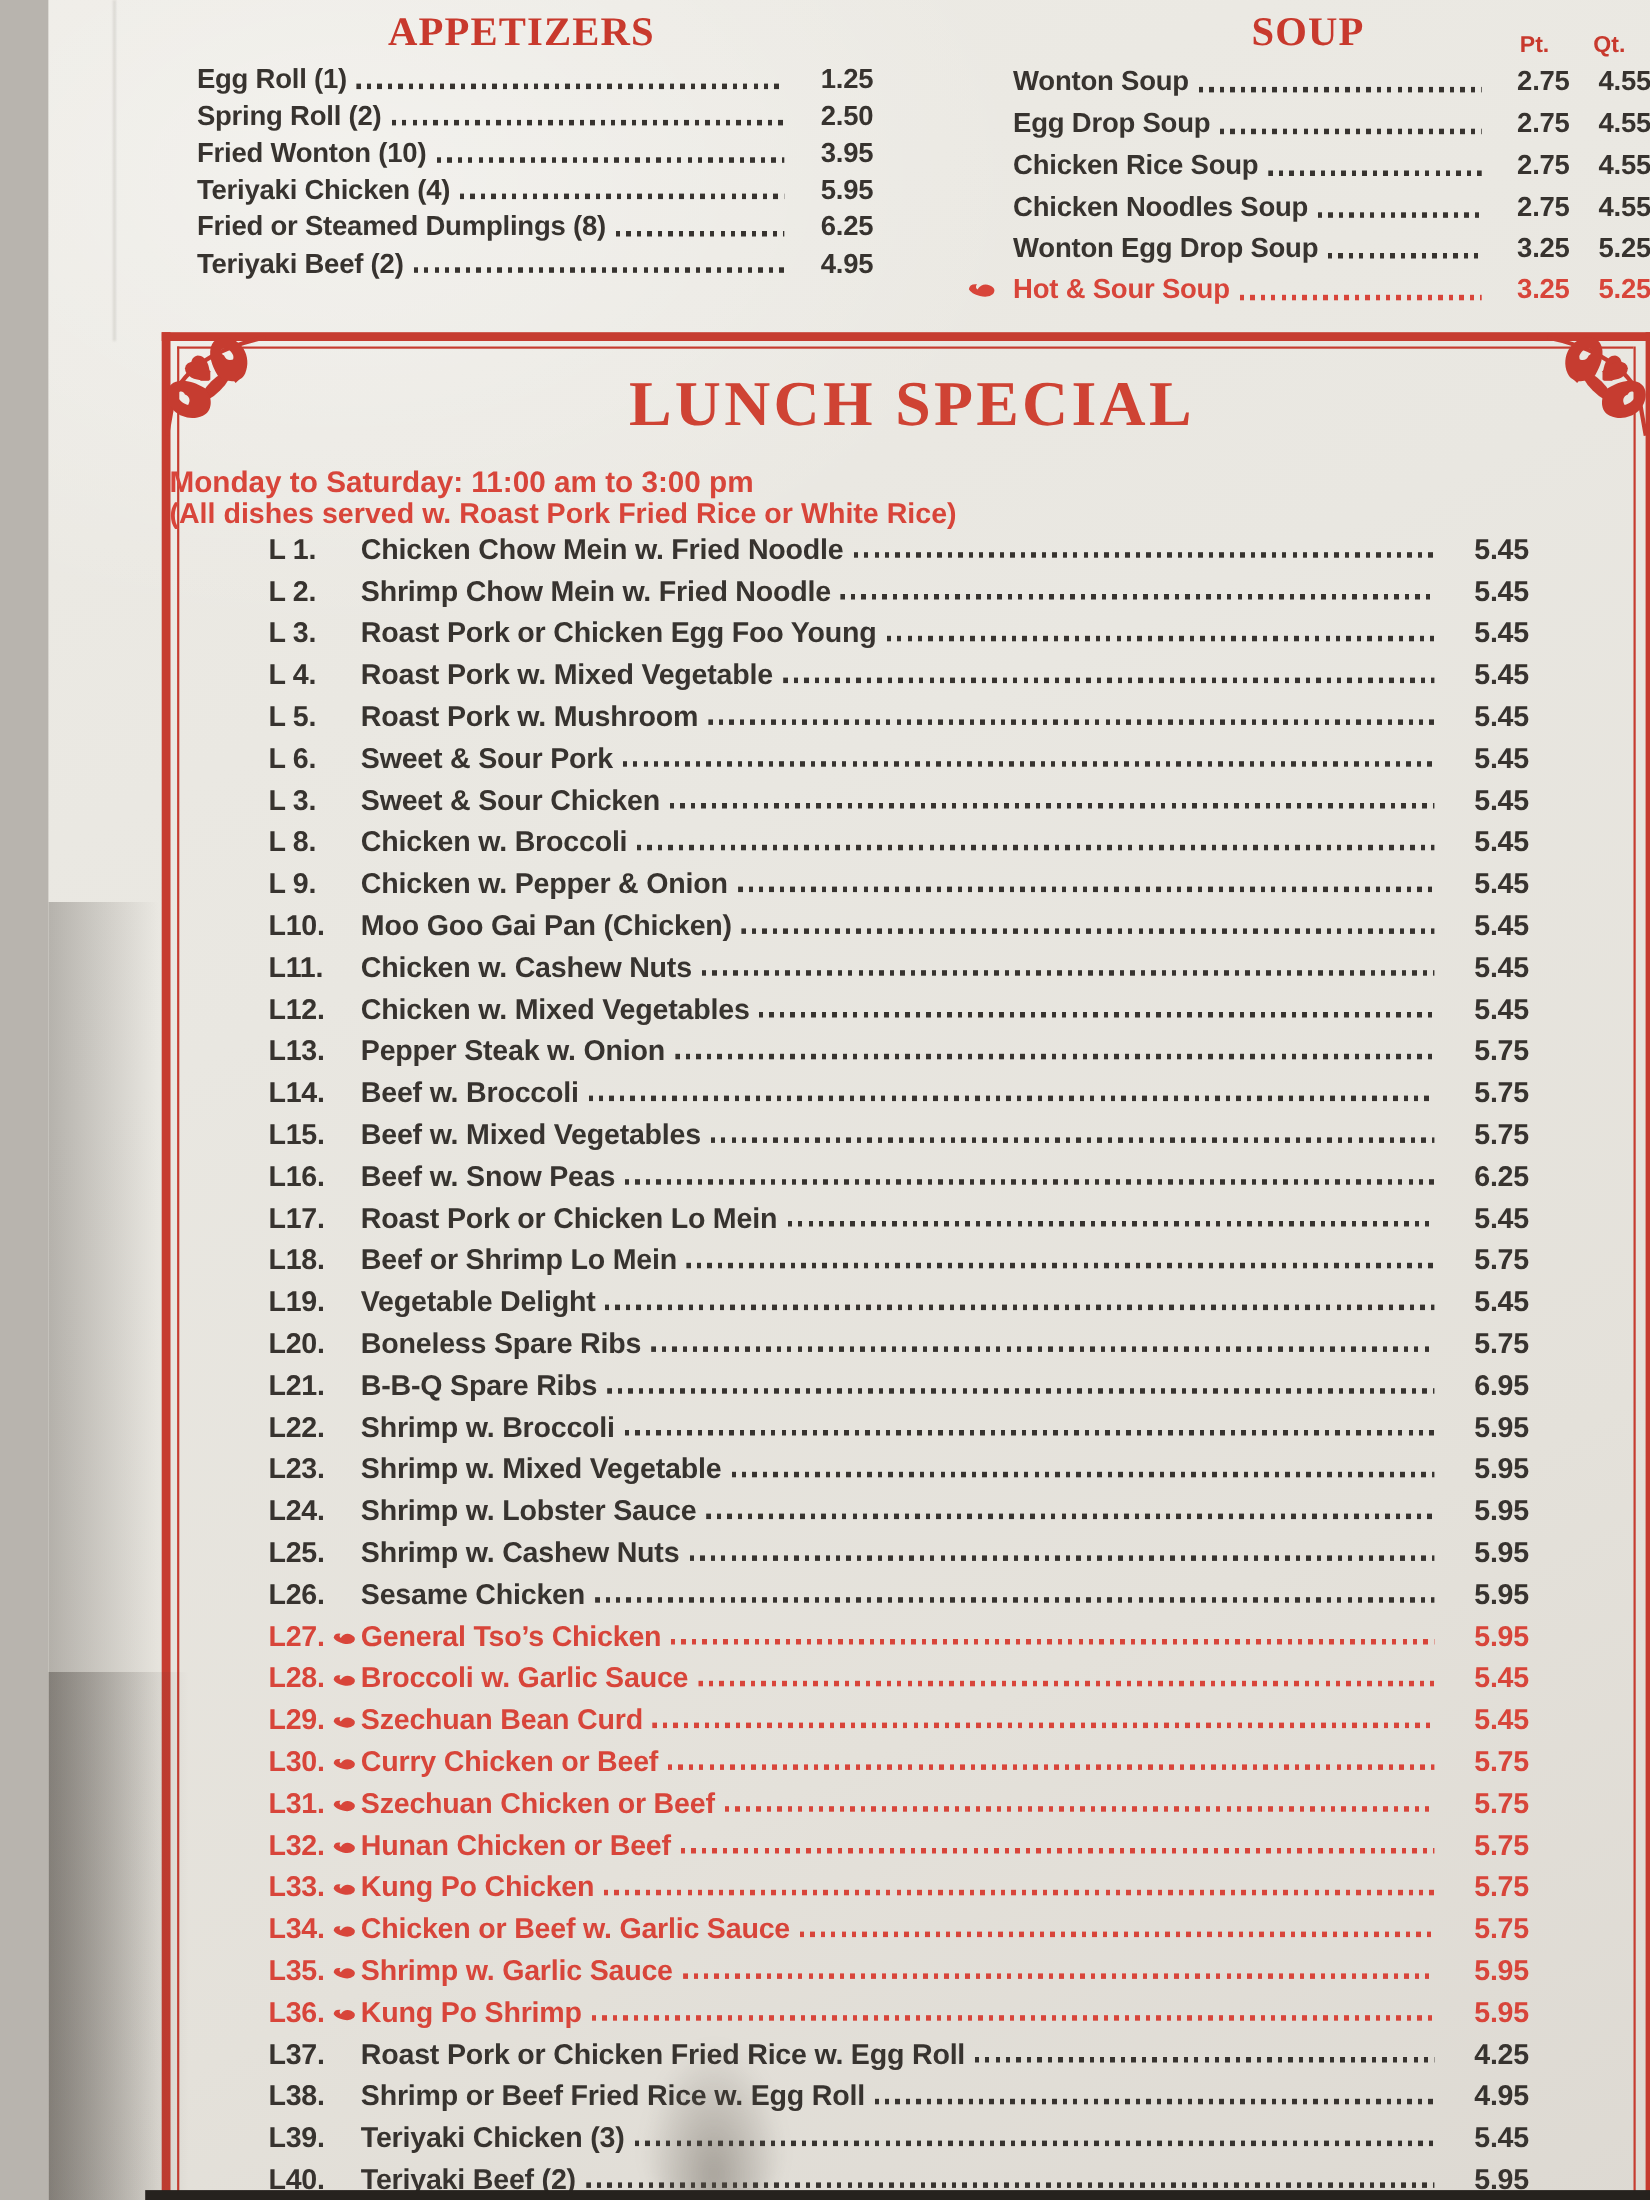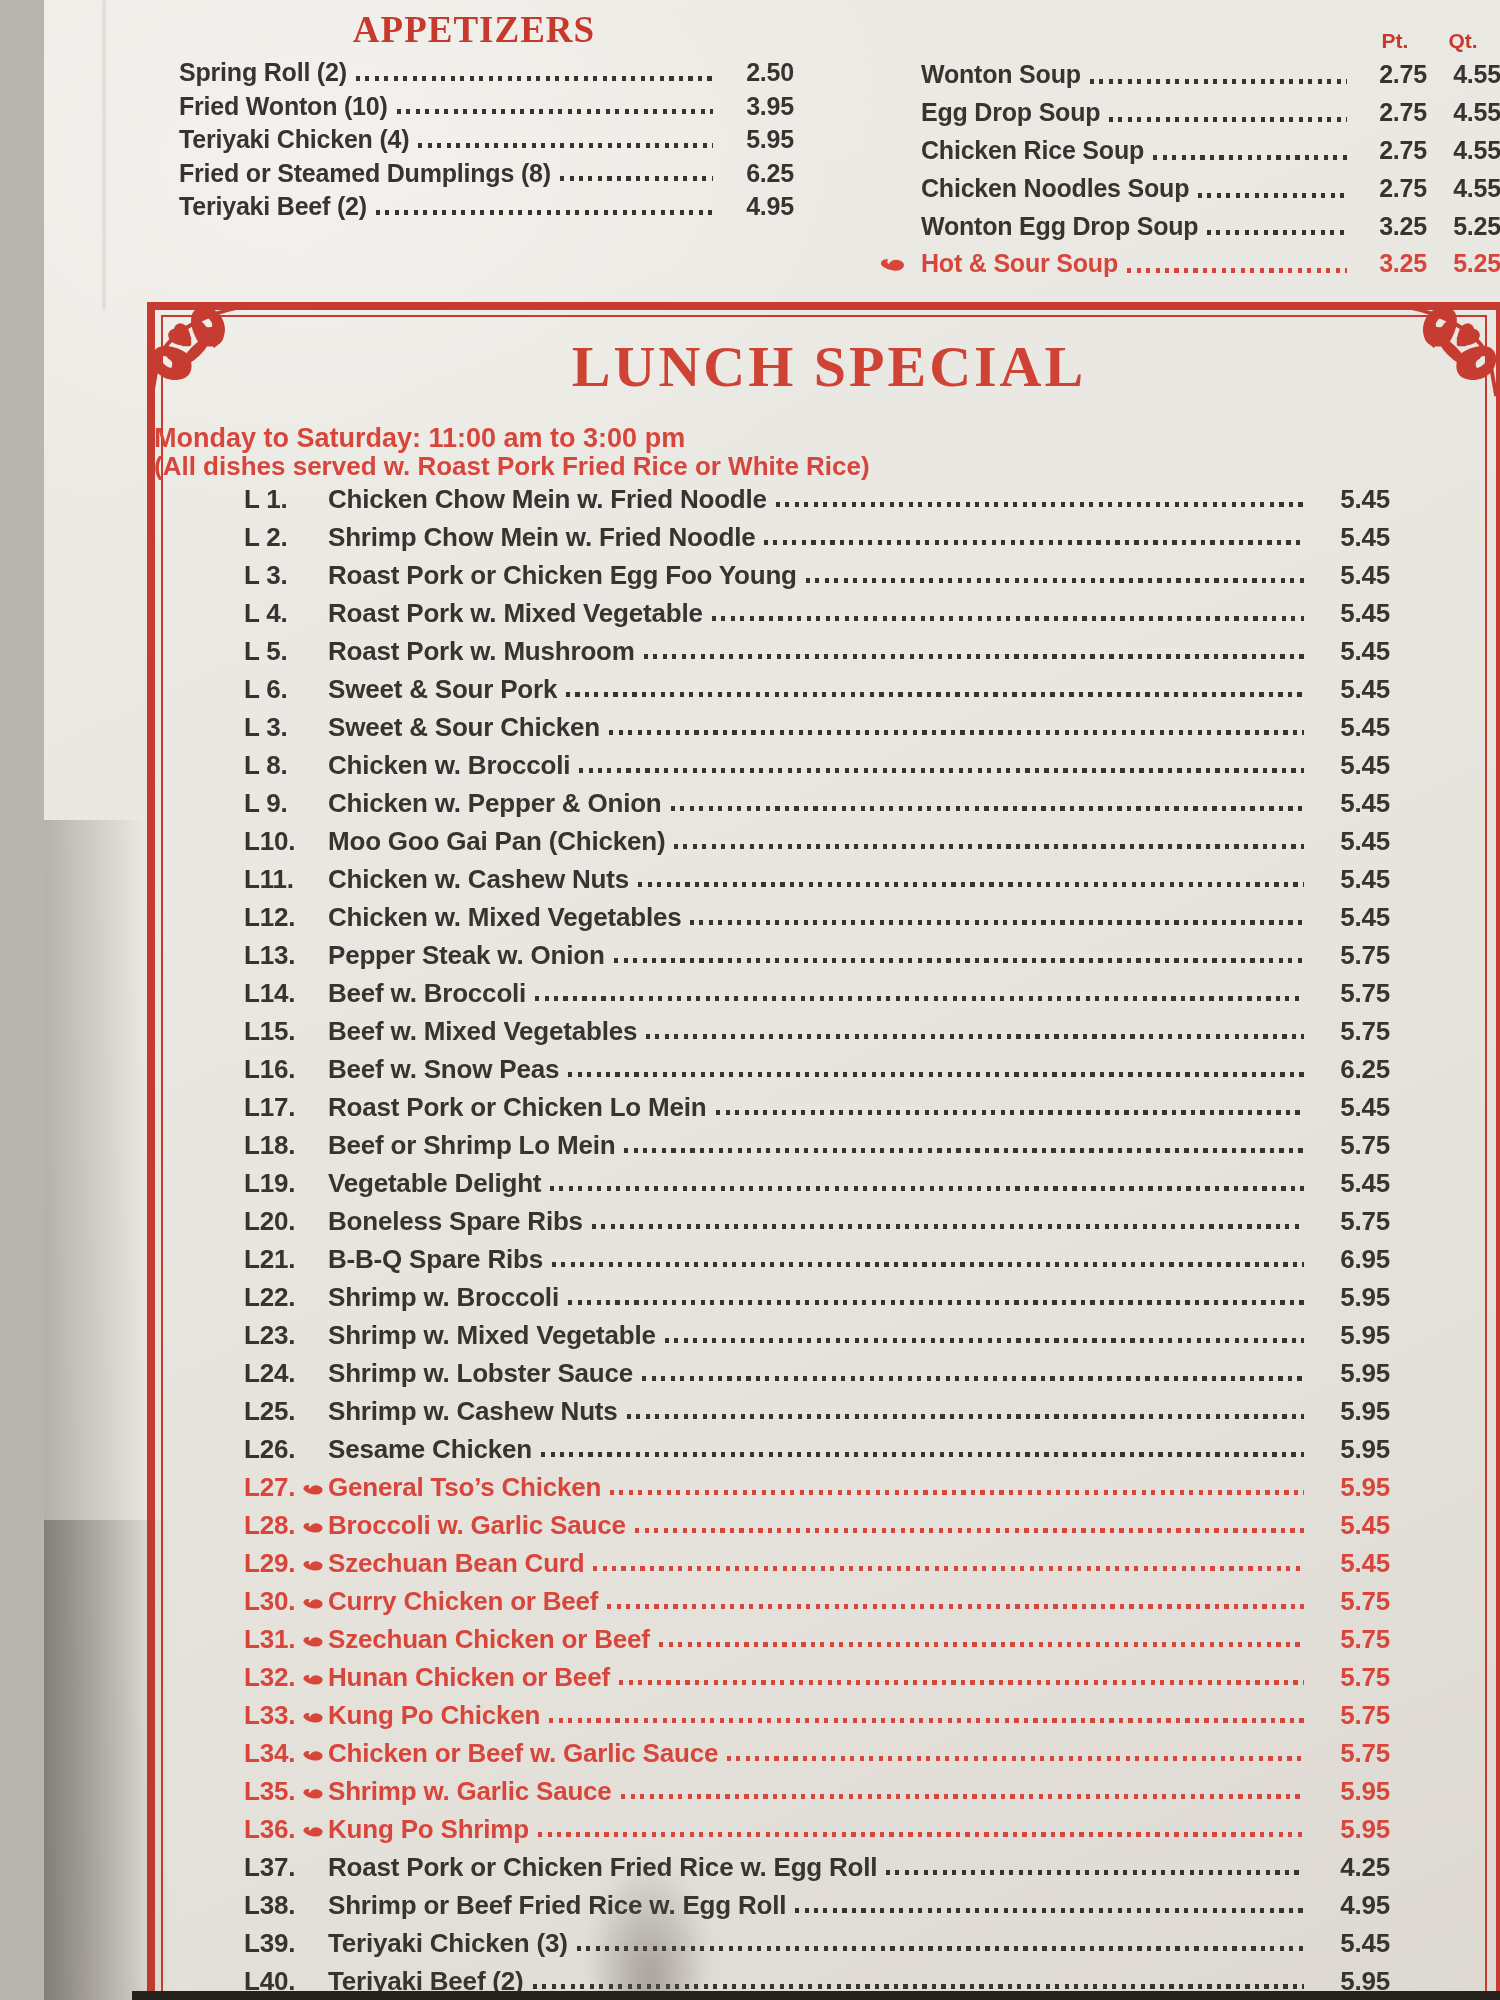--- a/index.html
+++ b/index.html
@@ -73,20 +73,25 @@
   .bottom-edge{left:88px;top:1991px;width:1412px;height:9px;background:#26221e;}
 </style>
 </head>
 <body>
 
 <div class="page">
 
   <div class="abs sec-title app-title">APPETIZERS</div>
   <div class="abs app-list" id="app-list">
       <div class="row app-row">
+    <span class="nm">Egg Roll (1)</span>
+    <span class="dots"></span>
+    <span class="pr">1.25</span>
+  </div>
+      <div class="row app-row">
     <span class="nm">Spring Roll (2)</span>
     <span class="dots"></span>
     <span class="pr">2.50</span>
   </div>
       <div class="row app-row">
     <span class="nm">Fried Wonton (10)</span>
     <span class="dots"></span>
     <span class="pr">3.95</span>
   </div>
       <div class="row app-row">
@@ -99,20 +104,21 @@
     <span class="dots"></span>
     <span class="pr">6.25</span>
   </div>
       <div class="row app-row">
     <span class="nm">Teriyaki Beef (2)</span>
     <span class="dots"></span>
     <span class="pr">4.95</span>
   </div>
     </div>
 
+  <div class="abs sec-title soup-title">SOUP</div>
   <div class="abs col-head pt-head">Pt.</div>
   <div class="abs col-head qt-head">Qt.</div>
   <div class="abs soup-list" id="soup-list">
       <div class="row soup-row">
     <span class="pep">
       <svg width="28" height="17" viewBox="0 0 26 16" fill="currentColor" aria-hidden="true">
         <path d="M1.5 8.5 Q2 3.5 8.5 4.2 Q6.5 6.8 8.8 8.6 Q13 2.6 19.5 5.2 Q25.5 8 22.2 12.4 Q18 16.2 11 14.2 Q3.5 12.4 1.5 8.5 Z"></path>
       </svg>
     </span>
     <span class="nm">Wonton Soup</span>

